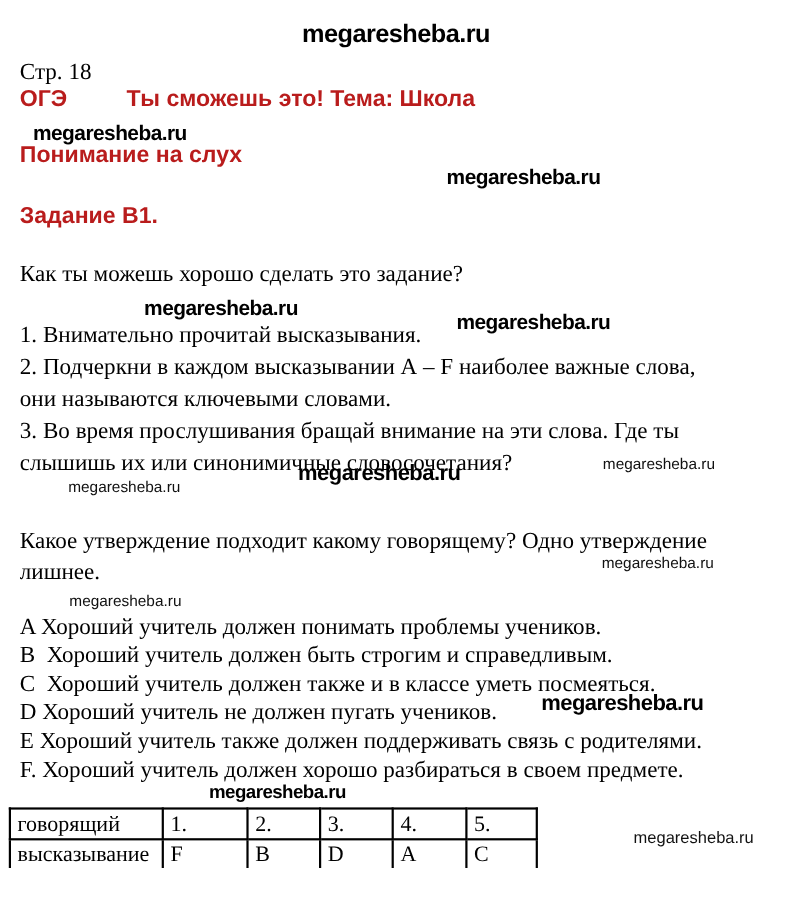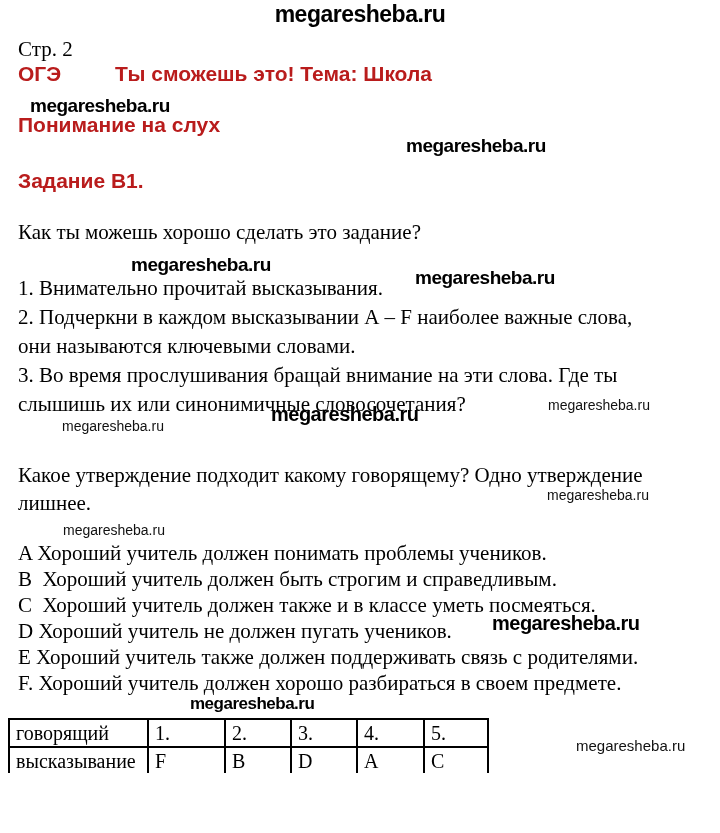--- a/index.html
+++ b/index.html
@@ -4,20 +4,21 @@
 <style>
   html, body { margin: 0; padding: 0; background: #fff; }
   .page {
     position: relative;
     width: 720px;
     height: 773px;
     background: #ffffff;
     color: #000;
     font-family: "Liberation Serif", serif;
     overflow: hidden;
+    margin-top: 16px;
   }
   .abs { position: absolute; white-space: pre; }
   .serif { font-family: "Liberation Serif", serif; font-size: 21px; color: #000; }
   .serif-bold { font-family: Liberation Sans, sans-serif; font-size: 21px; font-weight: bold; color: #b91c1c; }
   .wm-bold {
     font-family: "Liberation Sans", sans-serif;
     font-weight: bold;
     color: #000;
     letter-spacing: -0.5px;
   }
@@ -62,21 +63,21 @@
     font-size: 23px;
   }
 </style>
 </head>
 <body>
 
 <div class="page">
 
   <div class="top-brand wm-bold">megaresheba.ru</div>
 
-  <div class="abs serif" style="left:18px; top:37px;">Стр. 2</div>
+  <div class="abs serif" style="left:18px; top:37px;">Стр. 18</div>
   <div class="abs serif-bold" style="left:18px; top:62px;">ОГЭ</div>
   <div class="abs serif-bold" style="left:115px; top:62px;text-align:right;">Ты сможешь это! Тема: Школа</div>
   <div class="abs wm-bold" style="left:30px; top:95px; font-size:19px;">megaresheba.ru</div>
   <div class="abs serif-bold" style="left:18px; top:113px;">Понимание на слух</div>
   <div class="abs wm-bold" style="left:406px; top:135px; font-size:19px;">megaresheba.ru</div>
   <div class="abs serif-bold" style="left:18px; top:169px;">Задание B1.</div>
 
   <div class="abs serif" style="left:18px; top:220px;">Как ты можешь хорошо сделать это задание?</div>
 
   <div class="abs wm-bold" style="left:131px; top:254px; font-size:19px;">megaresheba.ru</div>

